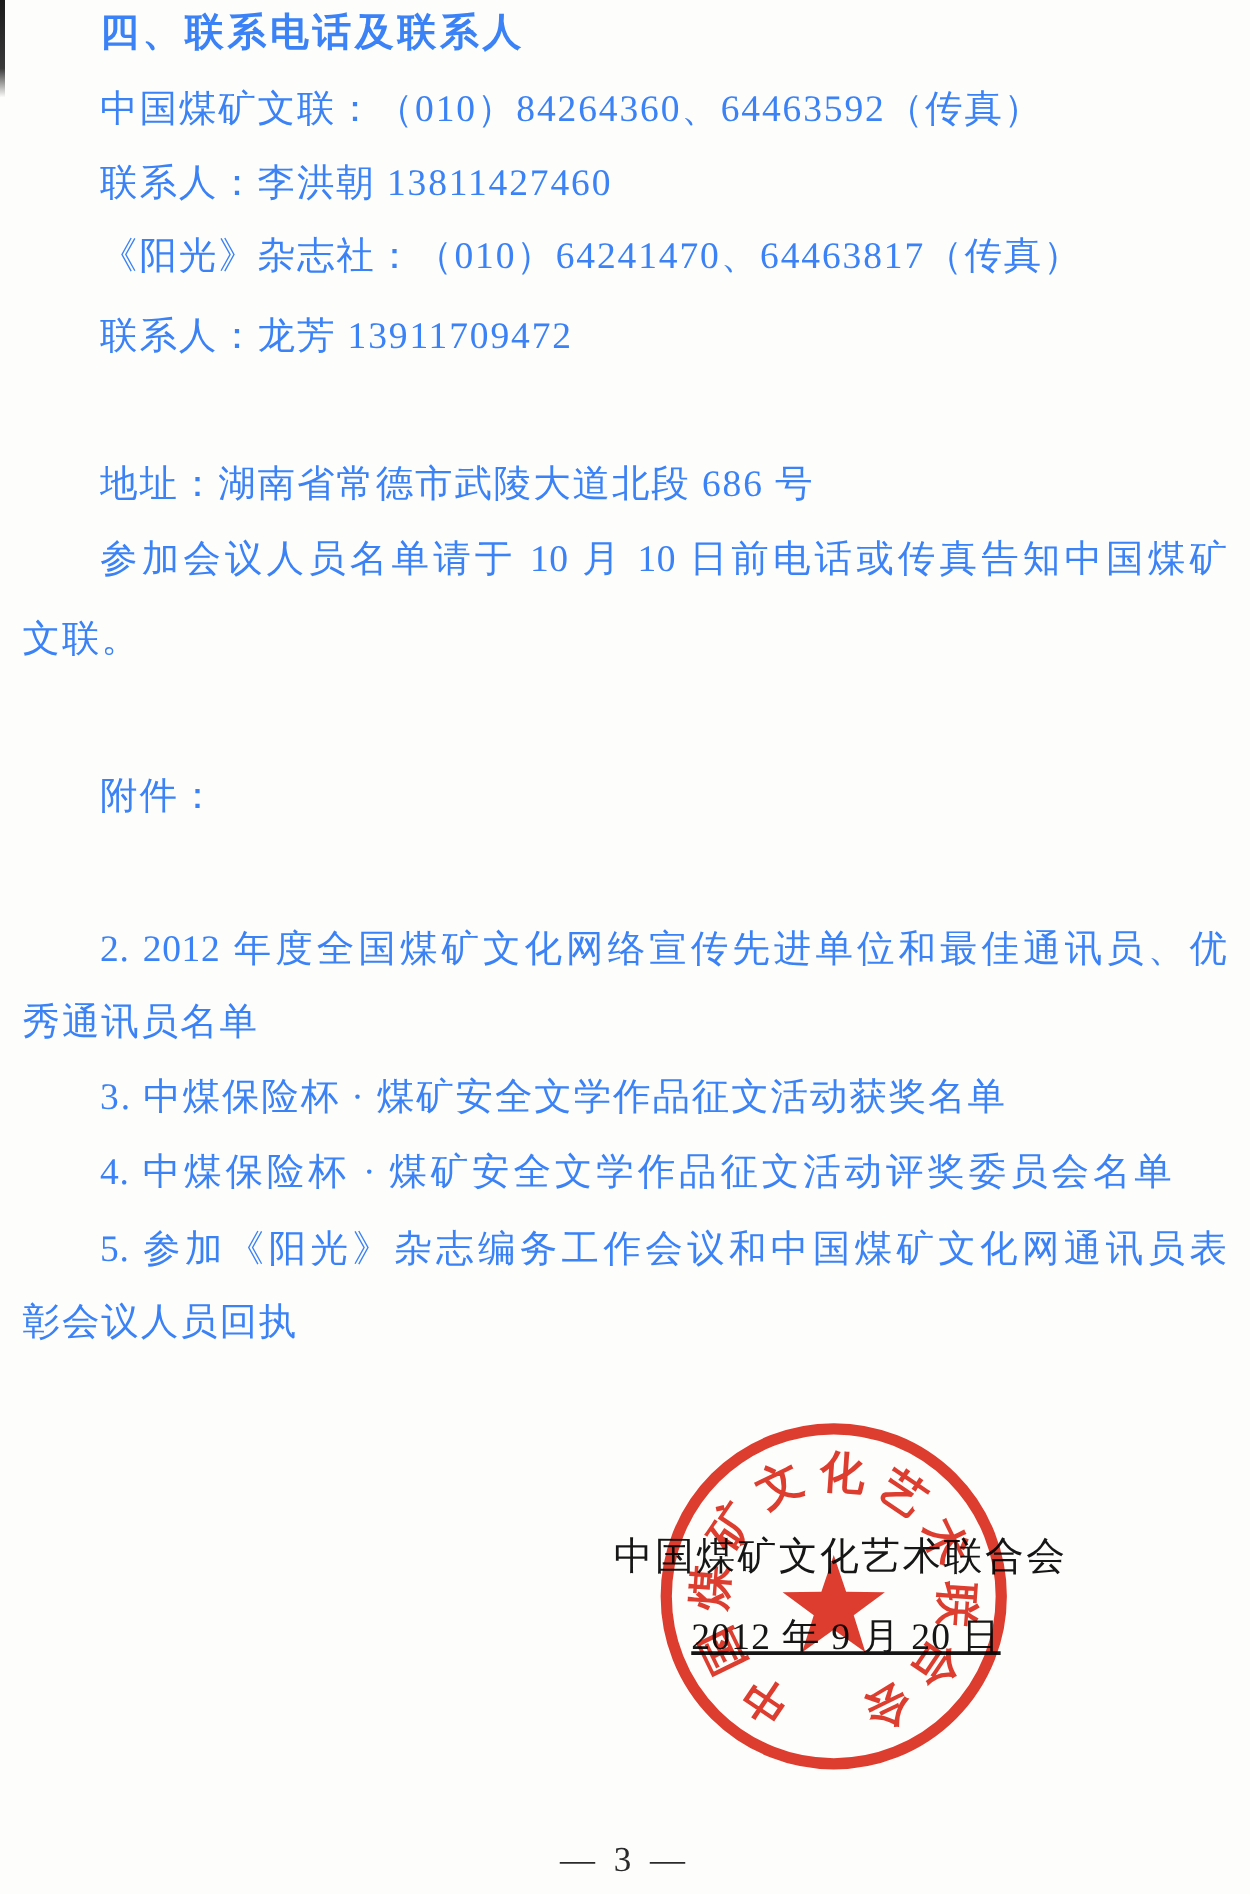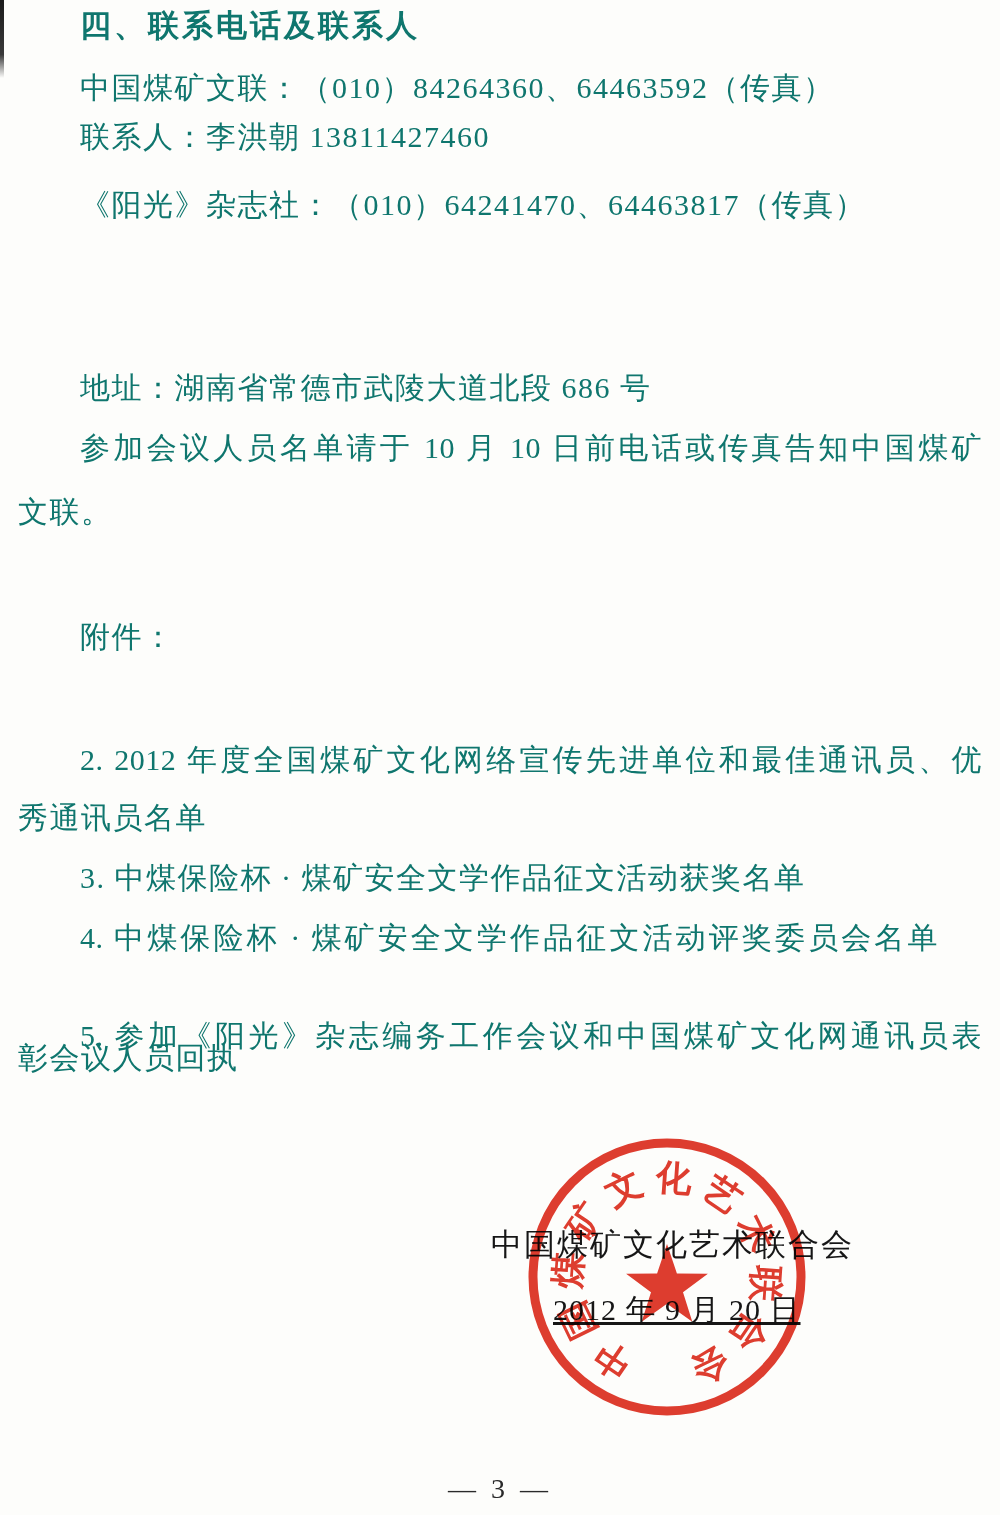--- a/index.html
+++ b/index.html
@@ -11,21 +11,21 @@
     overflow:hidden;
   }
   .page{position:relative;width:1000px;height:1515px;background:#fdfdfb;}
   .ln{
     position:absolute;
     left:80px;
     font-size:30px;
     line-height:33px;
     letter-spacing:1.5px;
     white-space:pre;
-    color:#0f766e;
+    color:#3b82f6;
   }
   .hd{
     font-family:"Liberation Sans","DejaVu Sans",sans-serif;
     font-weight:bold;
     font-size:31px;
     letter-spacing:3px;
   }
   .cont{left:18px;}
   .j900{
     width:902px;
@@ -80,33 +80,34 @@
 </head>
 <body>
 
 <div class="page">
 
   <div class="edge-artifact"></div>
 
   <div class="ln hd" style="top:9px;">四、联系电话及联系人</div>
 
   <div class="ln" style="top:71px;">中国煤矿文联：（010）84264360、64463592（传真）</div>
-  <div class="ln" style="top:120px;">联系人：李洪朝 13811427460</div>
+  <div class="ln" style="top:130px;">联系人：李洪朝 13811427460</div>
   <div class="ln" style="top:188px;">《阳光》杂志社：（010）64241470、64463817（传真）</div>
+  <div class="ln" style="top:252px;">联系人：龙芳 13911709472</div>
   <div class="ln" style="top:371px;">地址：湖南省常德市武陵大道北段 686 号</div>
   <div class="ln j900" style="top:431px;">参加会议人员名单请于 10 月 10 日前电话或传真告知中国煤矿</div>
   <div class="ln cont" style="top:495px;">文联。</div>
 
   <div class="ln" style="top:620px;">附件：</div>
 
   <div class="ln j900" style="top:743px;">2. 2012 年度全国煤矿文化网络宣传先进单位和最佳通讯员、优</div>
   <div class="ln cont" style="top:801px;">秀通讯员名单</div>
   <div class="ln" style="top:861px;">3. 中煤保险杯 · 煤矿安全文学作品征文活动获奖名单</div>
   <div class="ln j860" style="top:921px;">4. 中煤保险杯 · 煤矿安全文学作品征文活动评奖委员会名单</div>
-  <div class="ln j900" style="top:983px;margin-top:36px;">5. 参加《阳光》杂志编务工作会议和中国煤矿文化网通讯员表</div>
+  <div class="ln j900" style="top:983px;">5. 参加《阳光》杂志编务工作会议和中国煤矿文化网通讯员表</div>
   <div class="ln cont" style="top:1041px;">彰会议人员回执</div>
 
   <div class="sig" style="left:491px;top:1228px;">中国煤矿文化艺术联合会</div>
   <div class="sig" style="left:553px;top:1293px;letter-spacing:1px;font-size:30px;text-decoration:underline;">2012 年 9 月 20 日</div>
 
   <svg class="seal" viewBox="0 0 288 288" aria-hidden="true">
     <circle cx="144" cy="144" r="134" fill="none" stroke-width="9" stroke="#dc2718"></circle>
     <polygon points="144,111 153.9,140.4 184.9,140.7 160,159.2 169.3,188.8 144,170.8 118.7,188.8 128,159.2 103.1,140.7 134.1,140.4" fill="#dc2718"></polygon>
     <g transform="rotate(4 144 144)" fill="#dc2718">
       <text x="144" y="57" transform="rotate(-150 144 144)">中</text>

